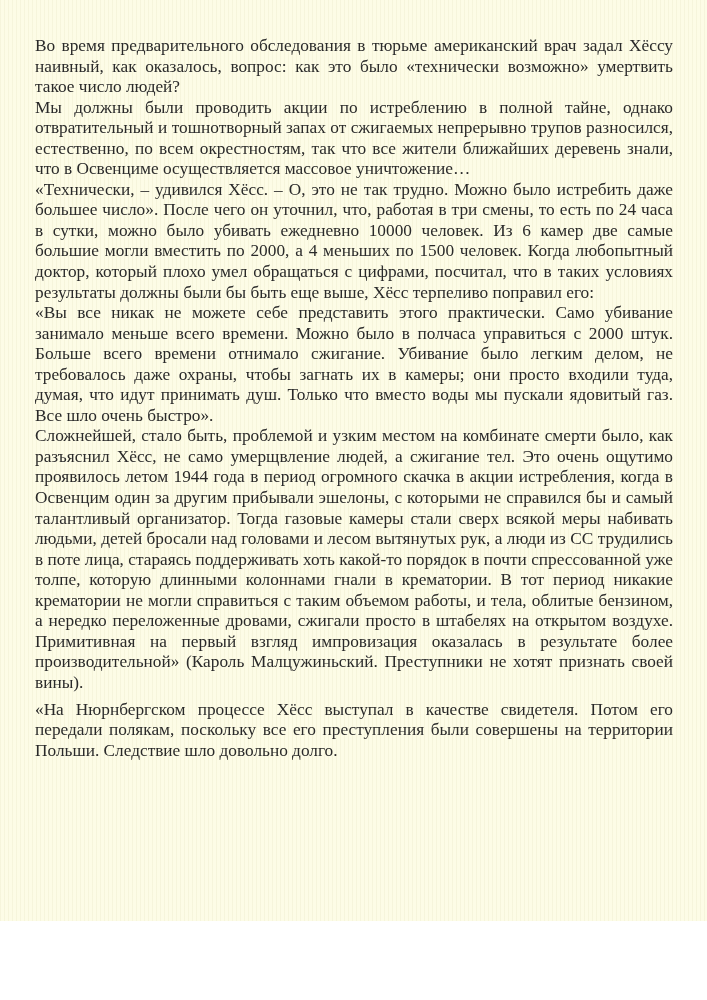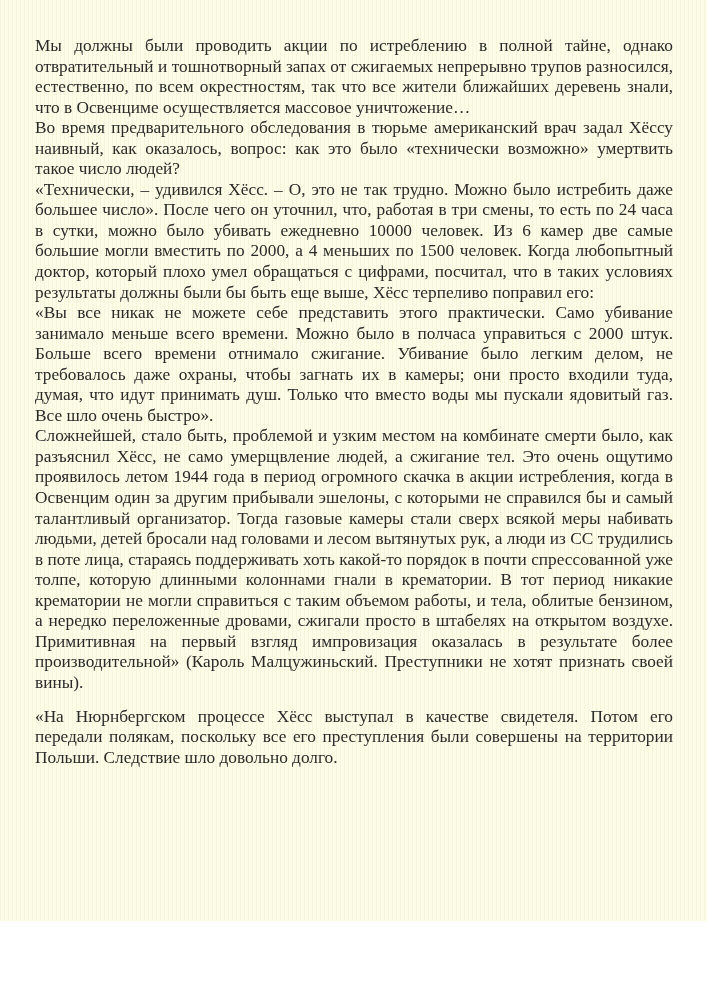--- a/index.html
+++ b/index.html
@@ -17,27 +17,27 @@
     .text {
       position: absolute; left: 35px; top: 36px;
       width: 638px;
       font-family: "Liberation Serif", serif;
       font-size: 17.3px;
       line-height: 20.55px;
       color: #2a2a2a;
       text-align: justify;
     }
     .text p { margin: 0; }
-    .text p.gap { margin-top: 13px; }
+    .text p.gap { margin-top: 6px; }
   </style>
 </head>
 <body>
 
 <div class="page">
   <div class="text">
+    <p>Во время предварительного обследования в тюрьме американский врач задал Хёссу наивный, как оказалось, вопрос: как это было «технически возможно» умертвить такое число людей?</p>
     <p>Мы должны были проводить акции по истреблению в полной тайне, однако отвратительный и тошнотворный запах от сжигаемых непрерывно трупов разносился, естественно, по всем окрестностям, так что все жители ближайших деревень знали, что в Освенциме осуществляется массовое уничтожение…</p>
-    <p>Во время предварительного обследования в тюрьме американский врач задал Хёссу наивный, как оказалось, вопрос: как это было «технически возможно» умертвить такое число людей?</p>
     <p>«Технически, – удивился Хёсс. – О, это не так трудно. Можно было истребить даже большее число». После чего он уточнил, что, работая в три смены, то есть по 24 часа в сутки, можно было убивать ежедневно 10000 человек. Из 6 камер две самые большие могли вместить по 2000, а 4 меньших по 1500 человек. Когда любопытный доктор, который плохо умел обращаться с цифрами, посчитал, что в таких условиях результаты должны были бы быть еще выше, Хёсс терпеливо поправил его:</p>
     <p>«Вы все никак не можете себе представить этого практически. Само убивание занимало меньше всего времени. Можно было в полчаса управиться с 2000 штук. Больше всего времени отнимало сжигание. Убивание было легким делом, не требовалось даже охраны, чтобы загнать их в камеры; они просто входили туда, думая, что идут принимать душ. Только что вместо воды мы пускали ядовитый газ. Все шло очень быстро».</p>
     <p>Сложнейшей, стало быть, проблемой и узким местом на комбинате смерти было, как разъяснил Хёсс, не само умерщвление людей, а сжигание тел. Это очень ощутимо проявилось летом 1944 года в период огромного скачка в акции истребления, когда в Освенцим один за другим прибывали эшелоны, с которыми не справился бы и самый талантливый организатор. Тогда газовые камеры стали сверх всякой меры набивать людьми, детей бросали над головами и лесом вытянутых рук, а люди из СС трудились в поте лица, стараясь поддерживать хоть какой-то порядок в почти спрессованной уже толпе, которую длинными колоннами гнали в крематории. В тот период никакие крематории не могли справиться с таким объемом работы, и тела, облитые бензином, а нередко переложенные дровами, сжигали просто в штабелях на открытом воздухе. Примитивная на первый взгляд импровизация оказалась в результате более производительной» (Кароль Малцужиньский. Преступники не хотят признать своей вины).</p>
     <p class="gap">«На Нюрнбергском процессе Хёсс выступал в качестве свидетеля. Потом его передали полякам, поскольку все его преступления были совершены на территории Польши. Следствие шло довольно долго.</p>
   </div>
 </div>
 
 </body></html>

